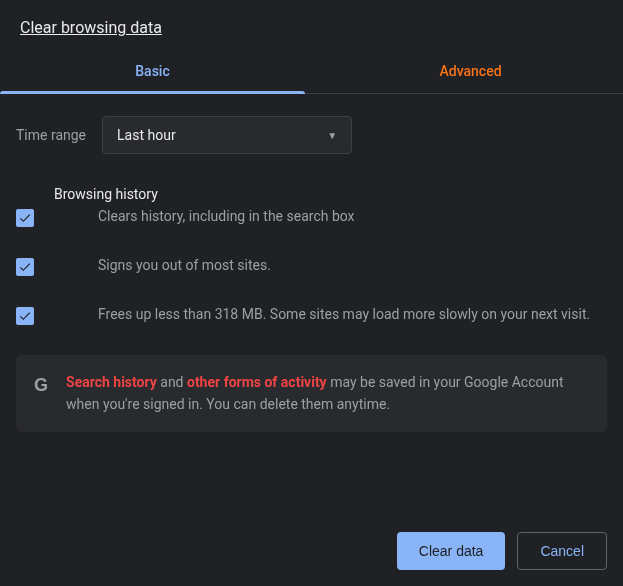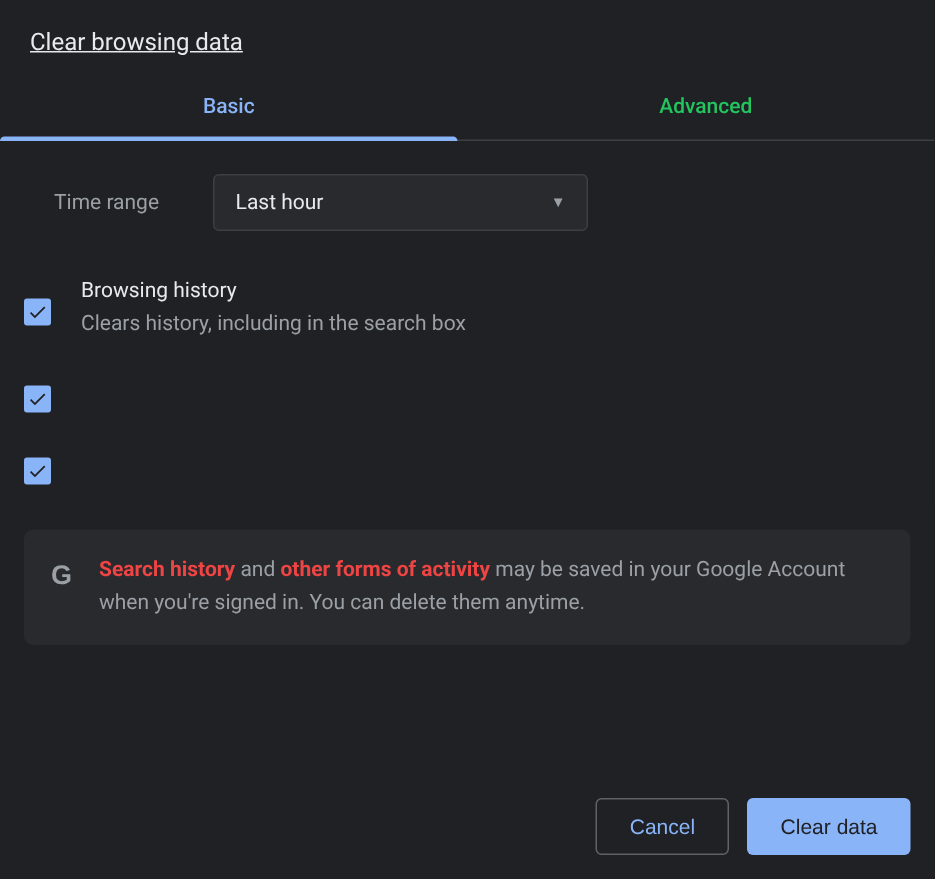--- a/index.html
+++ b/index.html
@@ -40,51 +40,50 @@
     .tab.active::after {
       content: "";
       position: absolute;
       bottom: -1px;
       left: 0;
       right: 0;
       height: 3px;
       background: #8ab4f8;
       border-radius: 3px 3px 0 0;
     }
-    .tab.inactive { color: #22c55e; }
+    .tab.inactive { color: #f97316; }
     .time-range-row {
       display: flex;
       align-items: center;
       padding: 22px 16px 18px;
       gap: 16px;
     }
-    .time-range-label { color: #9aa0a6; margin-left: 20px; }
+    .time-range-label { color: #9aa0a6; }
     .select {
       background: #292a2d;
       border: 1px solid #3c4043;
       border-radius: 4px;
       padding: 10px 14px;
       width: 250px;
       display: flex;
       justify-content: space-between;
       align-items: center;
       cursor: pointer;
       color: #e8eaed;
-      margin-left: 20px;
     }
     .select-caret {
       color: #9aa0a6;
       font-size: 10px;
     }
     .options {
       padding: 0 16px;
     }
     .option-row {
       display: flex;
-      align-items: center;
+      align-items: flex-end;
       gap: 20px;
       padding: 14px 0;
     }
     .checkbox {
       width: 18px;
       height: 18px;
       background: #8ab4f8;
       border-radius: 2px;
       display: flex;
       align-items: center;
@@ -97,20 +96,21 @@
     .option-text { flex: 1; }
     .option-title {
       color: #e8eaed;
       font-size: 14px;
       padding-bottom: 4px;
     }
     .option-desc {
       color: #9aa0a6;
       font-size: 14px;
       line-height: 1.5;
+      margin-left: 44px;
     }
     .info-box {
       margin: 16px;
       background: #292a2d;
       border-radius: 6px;
       padding: 16px 18px;
       display: flex;
       gap: 18px;
       align-items: flex-start;
     }
@@ -186,36 +186,38 @@
       <div class="option-desc">Clears history, including in the search box</div>
     </div>
   </div>
   <div class="option-row">
     <div class="checkbox">
       <svg viewBox="0 0 24 24">
           <path fill="#202124" d="M9 16.17L4.83 12l-1.42 1.41L9 19 21 7l-1.41-1.41z"></path>
         </svg>
     </div>
     <div class="option-text">
+      <div class="option-desc">Signs you out of most sites.</div>
     </div>
   </div>
   <div class="option-row">
     <div class="checkbox">
       <svg viewBox="0 0 24 24">
           <path fill="#202124" d="M9 16.17L4.83 12l-1.42 1.41L9 19 21 7l-1.41-1.41z"></path>
         </svg>
     </div>
     <div class="option-text">
+      <div class="option-desc">Frees up less than 318 MB. Some sites may load more slowly on your next visit.</div>
     </div>
   </div>
 </div>
 
 <div class="info-box">
   <span class="google-icon">G</span>
   <div class="info-text">
     <span class="link">Search history</span><span> and </span><span class="link">other forms of activity</span><span> may be saved in your Google Account when you're signed in. You can delete them anytime.</span>
   </div>
 </div>
 
 <div class="footer">
+  <button class="btn btn-primary">Clear data</button>
   <button class="btn btn-cancel">Cancel</button>
-  <button class="btn btn-primary">Clear data</button>
 </div>
 
 </body></html>

